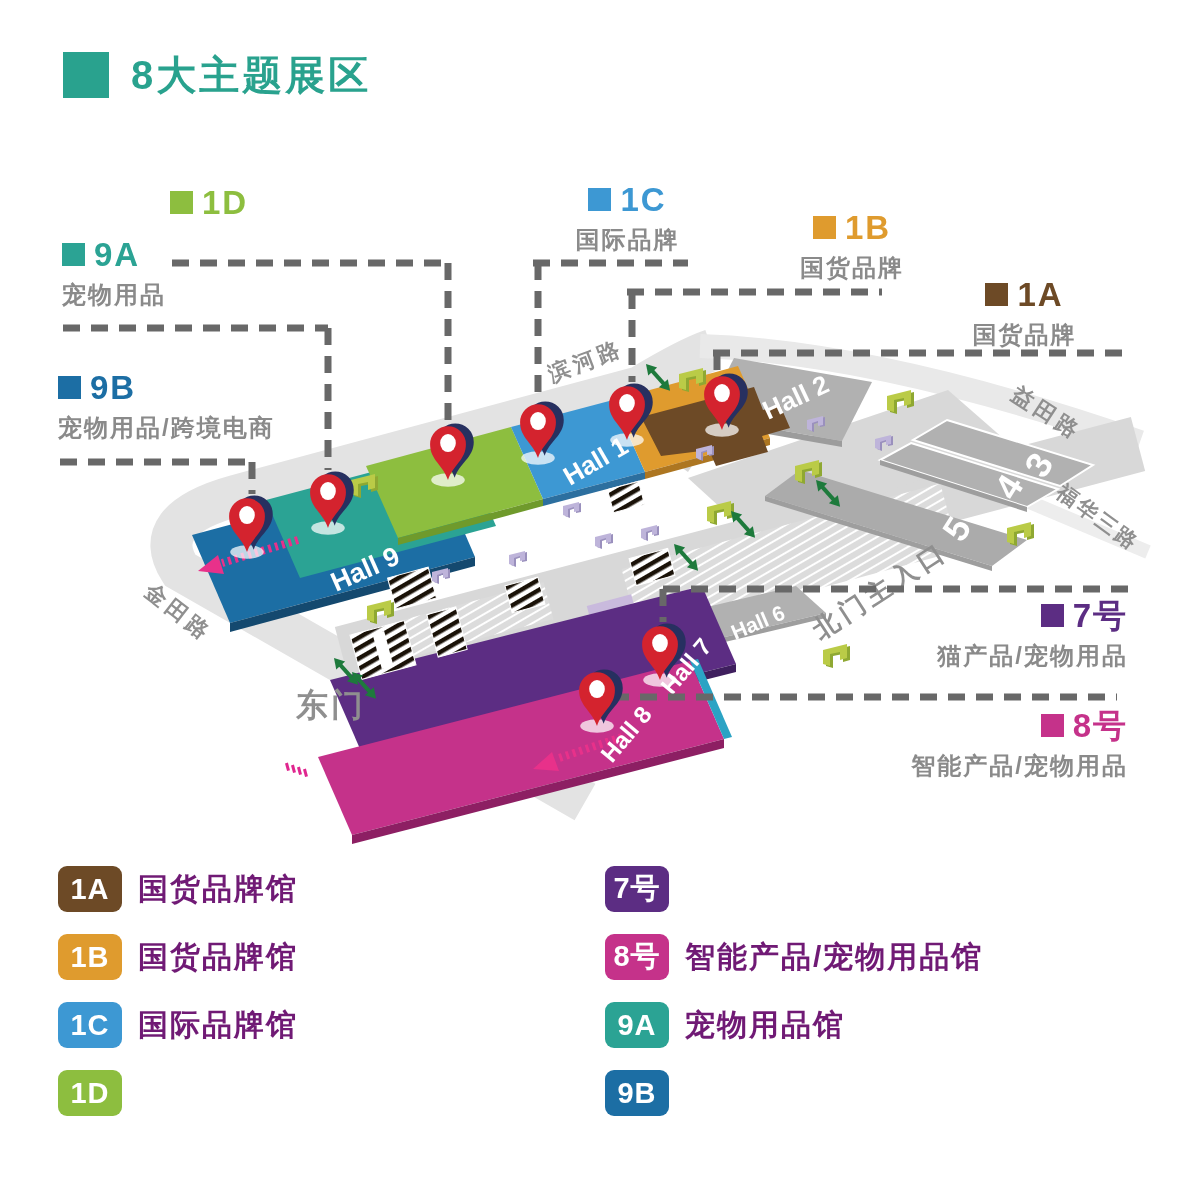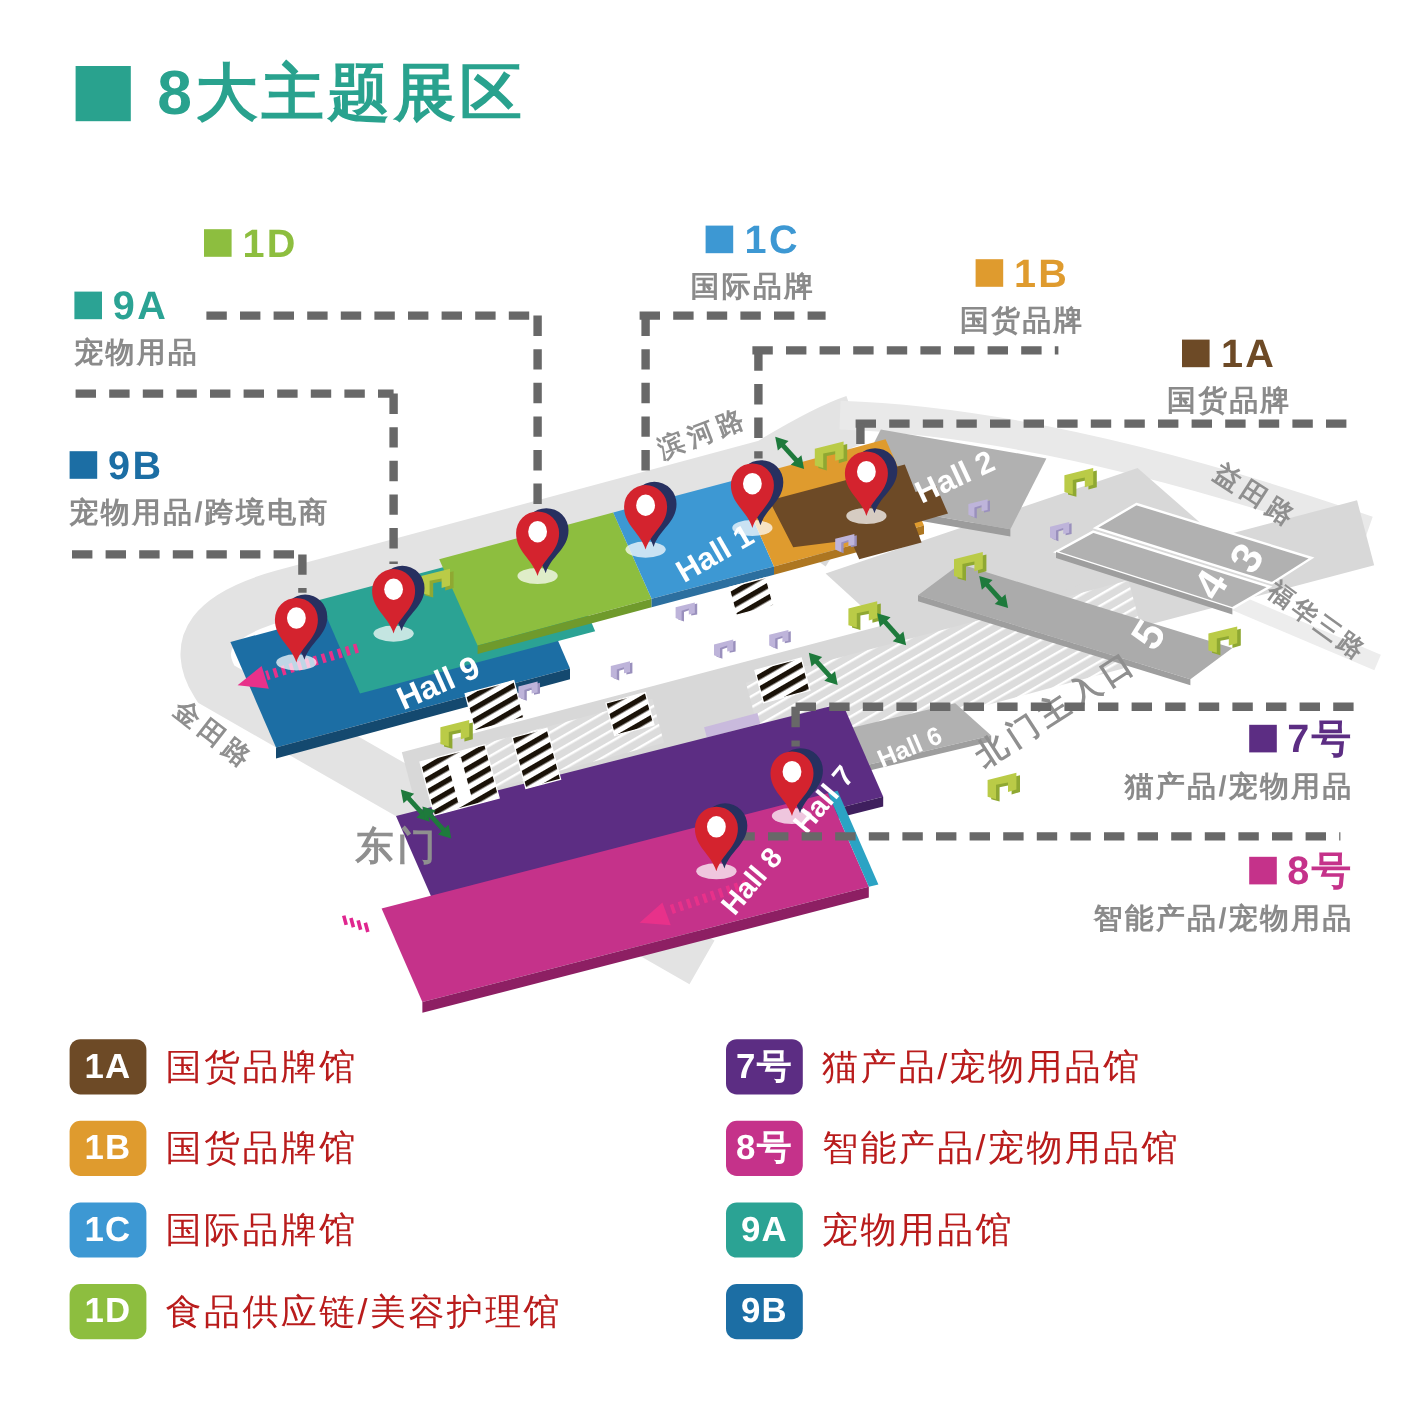--- a/index.html
+++ b/index.html
@@ -2,35 +2,35 @@
 <html><head>
 <meta charset="utf-8">
 <style>
   html,body{margin:0;padding:0;background:#fff;}
   body{width:1182px;height:1182px;position:relative;overflow:hidden;
        font-family:"Liberation Sans","DejaVu Sans",sans-serif;}
   .abs{position:absolute;}
   
   #title-row{left:63px;top:52px;display:flex;align-items:center;gap:22px;}
   #title-square{width:46px;height:46px;}
-  #title-text{font-size:52px;font-weight:bold;letter-spacing:3px;line-height:1;}
+  #title-text{font-size:40px;font-weight:bold;letter-spacing:3px;line-height:1;}
   
   .callout{position:absolute;line-height:1.15;}
   .callout .code-line{display:flex;align-items:center;gap:9px;font-size:33px;font-weight:bold;letter-spacing:2px;}
   .callout .sq{width:23px;height:23px;display:inline-block;flex:0 0 auto;}
   .callout .zone-label{font-size:24px;font-weight:bold;color:#8a8a8a;letter-spacing:2px;margin-top:7px;white-space:nowrap;}
   .callout.center{text-align:center;}
   .callout.center .code-line{justify-content:center;}
   .callout.right{text-align:right;}
   .callout.right .code-line{justify-content:flex-end;}
   
   .legend-item{position:absolute;display:flex;align-items:center;height:46px;}
   .badge{width:64px;height:46px;border-radius:9px;color:#fff;font-size:29px;font-weight:bold;
          display:flex;align-items:center;justify-content:center;flex:0 0 auto;letter-spacing:1px;}
-  .legend-label{margin-left:16px;font-size:30px;font-weight:normal;color:#b91c1c;letter-spacing:2px;white-space:nowrap;text-align:center;}
+  .legend-label{margin-left:16px;font-size:30px;font-weight:bold;color:#701a75;letter-spacing:2px;white-space:nowrap;text-align:center;}
   
   text{font-family:"Liberation Sans","DejaVu Sans",sans-serif;}
   .hall-t{fill:#fff;font-weight:bold;}
   .road-t{fill:#8f8f8f;font-weight:bold;}
 </style>
 </head>
 <body>
 
 <svg class="abs" style="left:0;top:0" width="1182" height="1182" viewBox="0 0 1182 1182">
   <defs>
@@ -313,25 +313,23 @@
 <div class="legend-item" style="left:58px;top:934px">
   <div class="badge" style="background-color: rgb(223, 155, 46);">1B</div>
   <div class="legend-label">国货品牌馆</div>
 </div>
 <div class="legend-item" style="left:58px;top:1002px">
   <div class="badge" style="background-color: rgb(61, 152, 211);">1C</div>
   <div class="legend-label">国际品牌馆</div>
 </div>
 <div class="legend-item" style="left:58px;top:1070px">
   <div class="badge" style="background-color: rgb(141, 190, 63);">1D</div>
-  <div class="legend-label">食品供应链/美容护理馆</div>
 </div>
 <div class="legend-item" style="left:605px;top:866px">
   <div class="badge" style="background-color: rgb(92, 45, 131);">7号</div>
-  <div class="legend-label">猫产品/宠物用品馆</div>
 </div>
 <div class="legend-item" style="left:605px;top:934px">
   <div class="badge" style="background-color: rgb(197, 50, 138);">8号</div>
   <div class="legend-label">智能产品/宠物用品馆</div>
 </div>
 <div class="legend-item" style="left:605px;top:1002px">
   <div class="badge" style="background-color: rgb(43, 163, 148);">9A</div>
   <div class="legend-label">宠物用品馆</div>
 </div>
 <div class="legend-item" style="left:605px;top:1070px">

